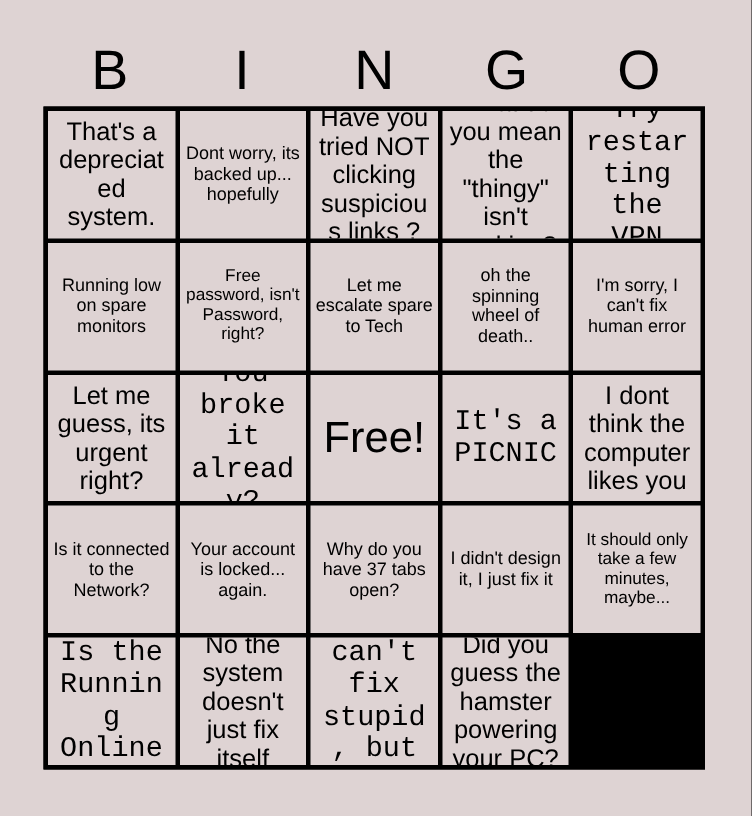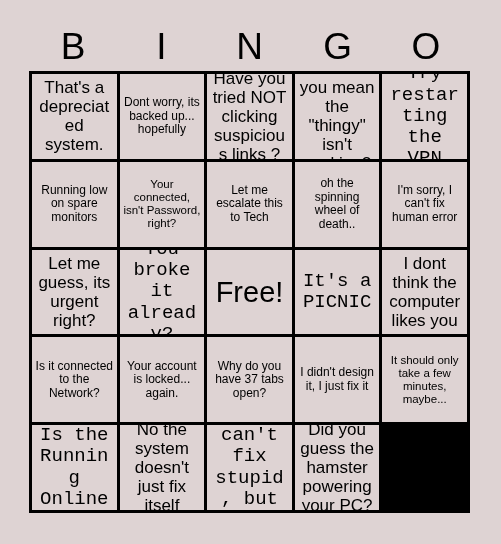--- a/index.html
+++ b/index.html
@@ -114,24 +114,24 @@
         <span class="cell-text">What do you mean the "thingy" isn't working?</span>
       </div>
     <div class="cell size-lg">
         <span class="cell-text">Try restarting the VPN</span>
       </div>
 
     <div class="cell size-md">
         <span class="cell-text">Running low on spare monitors</span>
       </div>
     <div class="cell size-xs">
-        <span class="cell-text">Your connected, isn't Password, right?</span>
+        <span class="cell-text">Free password, isn't Password, right?</span>
       </div>
     <div class="cell size-md">
-        <span class="cell-text">Let me escalate this to Tech</span>
+        <span class="cell-text">Let me escalate spare to Tech</span>
       </div>
     <div class="cell size-md">
         <span class="cell-text">oh the spinning wheel of death..</span>
       </div>
     <div class="cell size-md">
         <span class="cell-text">I'm sorry, I can't fix human error</span>
       </div>
 
     <div class="cell size-sm">
         <span class="cell-text">Let me guess, its urgent right?</span>

